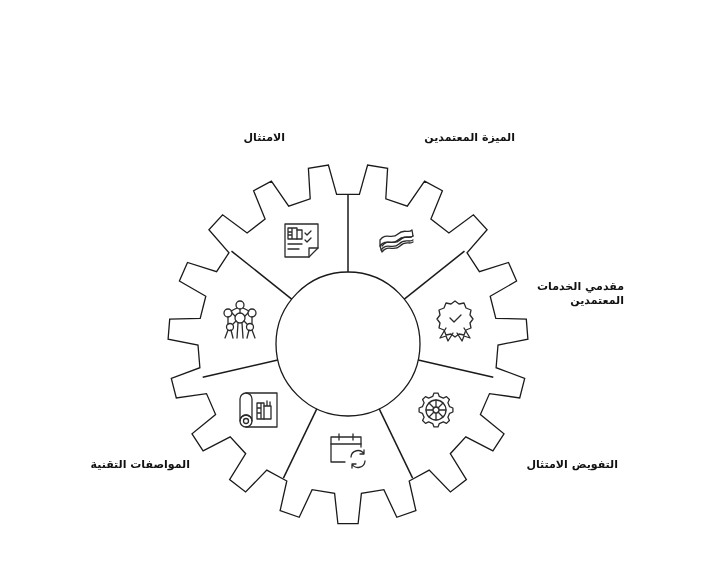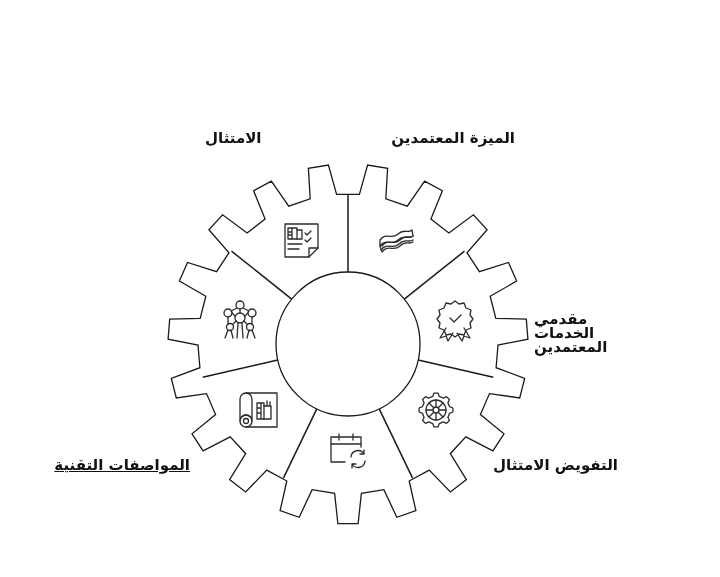--- a/index.html
+++ b/index.html
@@ -1,22 +1,22 @@
 <!DOCTYPE html>
 <html><head>
 <meta charset="utf-8">
 <style>
   html, body { margin: 0; padding: 0; background: #ffffff; }
   body { width: 720px; height: 577px; position: relative; overflow: hidden; font-family: "Liberation Sans", sans-serif; }
   #stage { position: absolute; left: 0; top: 0; width: 720px; height: 577px; }
   .label {
     position: absolute; font-family: "DejaVu Sans", sans-serif; font-weight: bold;
-    font-size: 15px; color: #111; direction: rtl; text-align: left; line-height: 14px; white-space: nowrap;
+    font-size: 11px; color: #111; direction: rtl; text-align: right; line-height: 14px; white-space: nowrap;
   }
-  .label.multi { white-space: normal; width: 90px; margin-top: 32px; }
+  .label.multi { white-space: normal; width: 90px; }
   svg { position: absolute; left: 0; top: 0; }
   .ic { fill: none; stroke: #2b2b2b; stroke-width: 1.3; stroke-linecap: round; stroke-linejoin: round; }
 </style>
 </head>
 <body>
 
 <div id="stage">
   <svg id="gear-svg" width="720" height="577" viewBox="0 0 720 577">
     <path id="gear-outline" fill="#fff" stroke="#1a1a1a" stroke-width="1.3" d="M361.4 493.4 L358.1 523.7 L337.9 523.7 L334.6 493.4 L312.1 489.7 L299.2 517.3 L280.1 510.7 L286.8 481.0 L266.8 470.1 L245.6 492.0 L229.6 479.6 L245.7 453.7 L230.2 436.9 L203.1 450.8 L192.0 433.8 L215.6 414.5 L206.5 393.6 L176.3 397.9 L171.3 378.3 L199.9 367.7 L198.0 345.0 L168.1 339.2 L169.7 319.1 L200.2 318.3 L205.8 296.2 L179.4 281.1 L187.5 262.5 L216.6 271.7 L229.0 252.7 L208.9 229.7 L222.6 214.8 L247.1 233.0 L265.1 219.0 L253.6 190.8 L271.4 181.1 L288.7 206.2 L310.2 198.8 L308.4 168.4 L328.4 165.1 L336.6 194.4 L359.4 194.4 L367.6 165.1 L387.6 168.4 L385.8 198.8 L407.3 206.2 L424.6 181.1 L442.4 190.8 L430.9 219.0 L448.9 233.0 L473.4 214.8 L487.1 229.7 L467.0 252.7 L479.4 271.7 L508.5 262.5 L516.6 281.1 L490.2 296.2 L495.8 318.3 L526.3 319.1 L527.9 339.2 L498.0 345.0 L496.1 367.7 L524.7 378.3 L519.7 397.9 L489.5 393.6 L480.4 414.5 L504.0 433.8 L492.9 450.8 L465.8 436.9 L450.3 453.7 L466.4 479.6 L450.4 492.0 L429.2 470.1 L409.2 481.0 L415.9 510.7 L396.8 517.3 L383.9 489.7 Z"></path>
     <g id="dividers">
@@ -87,15 +87,15 @@
       <circle cx="-3" cy="6" r="0"></circle>
       <path d="M-3 -10 L-9 -7 M3 -10 L9 -7 M-8 -5 L-5 -2 M8 -5 L5 -2 M-4 3 L-7 6 M4 3 L7 6 M0 -9 V-5"></path>
       <path d="M-12 -1 V6 M12 -1 V6"></path>
       <path d="M-12 12 L-15 20 M-9 12 L-7 20 M9 12 L7 20 M12 12 L15 20 M-2 5 L-3 20 M2 5 L3 20"></path>
     </g>
   </svg>
 
   <div class="label" style="left:425px; top:131px; width:90px;">الميزة المعتمدين</div>
   <div class="label multi" style="left:534px; top:280px;">مقدمي الخدمات المعتمدين</div>
   <div class="label" style="left:508px; top:458px; width:110px;">التفويض الامتثال</div>
-  <div class="label" style="left:80px; top:458px; width:110px;text-decoration:underline;">المواصفات التقنية</div>
+  <div class="label" style="left:80px; top:458px; width:110px;">المواصفات التقنية</div>
   <div class="label" style="left:205px; top:131px; width:80px;">الامتثال</div>
 </div>
 
 </body></html>

